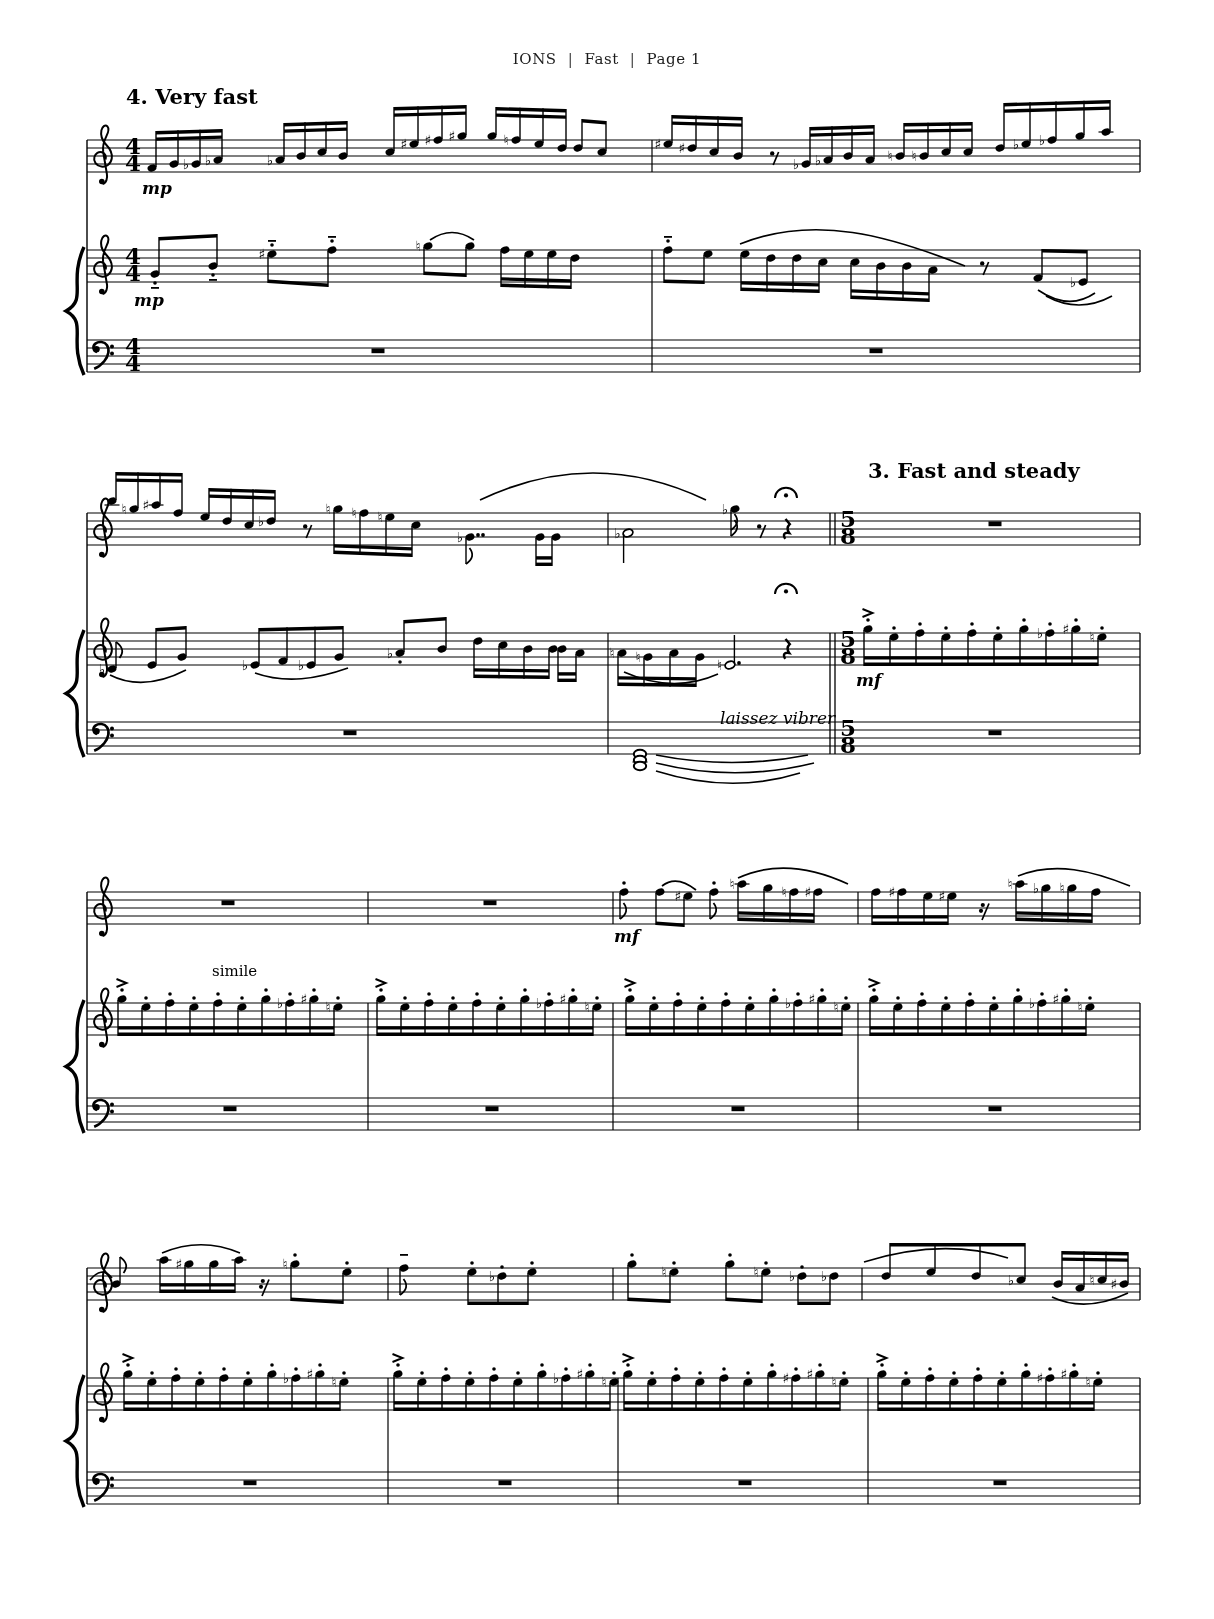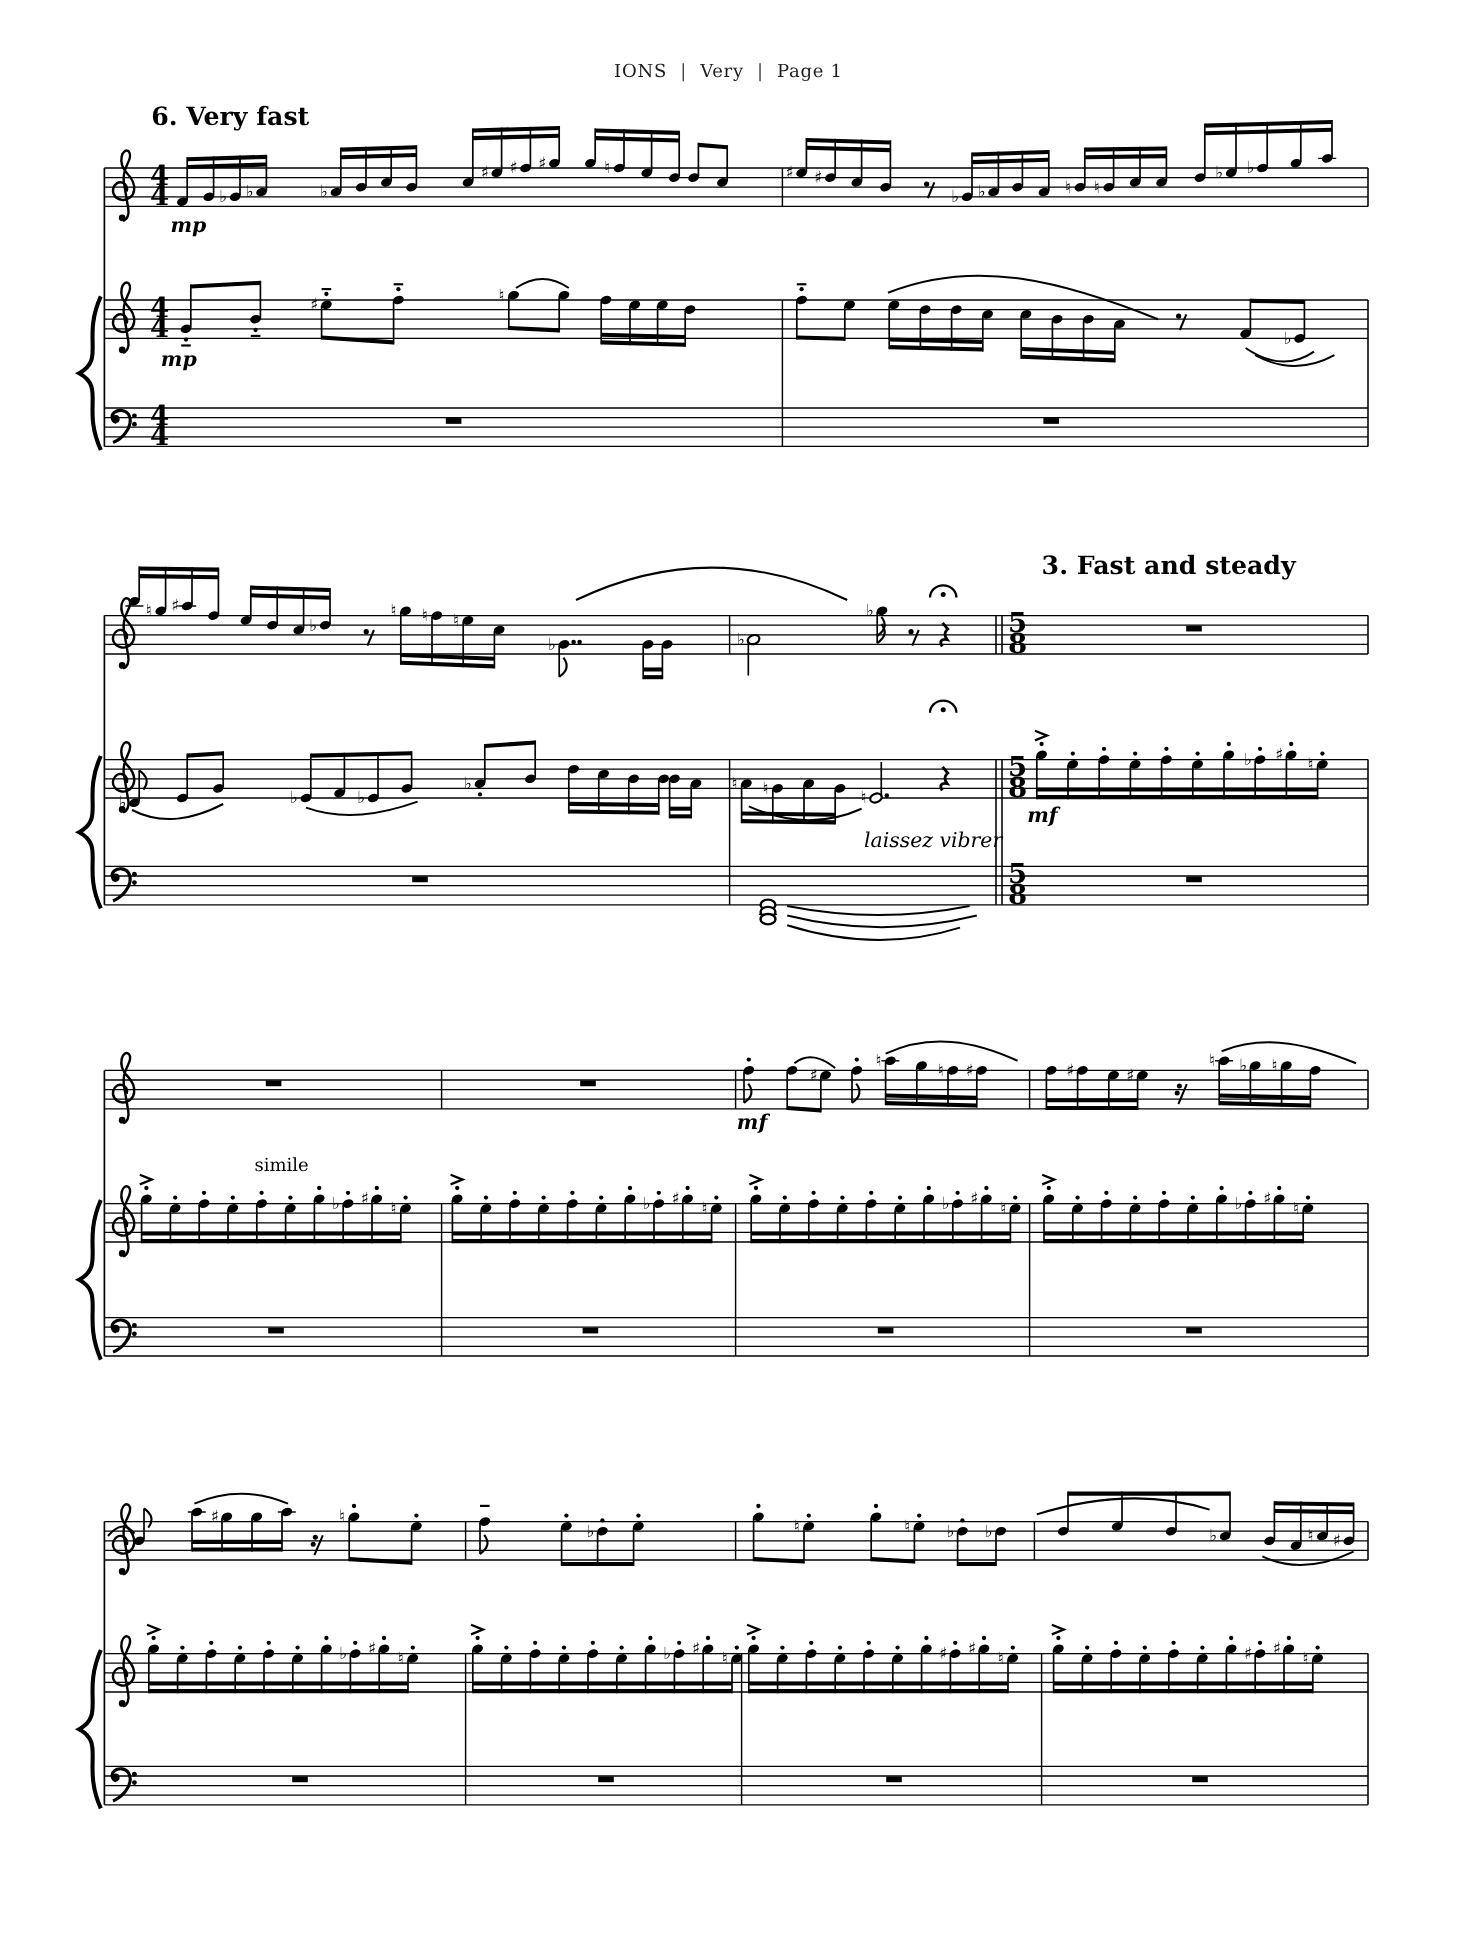--- a/index.html
+++ b/index.html
@@ -5,31 +5,31 @@
   html,body{margin:0;padding:0;background:#fff;}
   #page{position:relative;width:1214px;height:1619px;background:#ffffff;overflow:hidden;
         font-family:"DejaVu Serif", serif;color:#000;}
   #score-svg{position:absolute;left:0;top:0;}
   .hdr{position:absolute;top:50px;left:0;width:100%;text-align:center;
        font-size:15px;color:#1c1c1c;letter-spacing:.6px;}
   .hdr .sep{margin:0 11px;color:#444;font-weight:normal;}
   .lbl{position:absolute;white-space:nowrap;line-height:1.05;}
   .tempo{font-weight:bold;font-size:21px;}
   .dyn{font-style:italic;font-weight:bold;font-size:17px;}
-  .ital{font-style:italic;font-size:17px;}
+  .ital{font-style:italic;font-size:17px;margin-top:17px;}
   .plain{font-size:15px;}
   text.ts{font-family:"DejaVu Serif",serif;font-weight:bold;font-size:23px;fill:#000;}
   text.acc{font-family:"DejaVu Sans",sans-serif;font-size:14px;fill:#000;}
 </style>
 </head>
 <body>
 
 <div id="page">
   <div class="hdr">
-    <span>IONS</span><span class="sep">|</span><span>Very</span><span class="sep">|</span><span>Page 1</span>
+    <span>IONS</span><span class="sep">|</span><span>Fast</span><span class="sep">|</span><span>Page 1</span>
   </div>
   <svg id="score-svg" width="1214" height="1619" viewBox="0 0 1214 1619">
       <line x1="87" y1="140" x2="87" y2="372" stroke="#000000" stroke-width="1.4"></line>
       <path d="M 84,247 C 68,282.2 88,299 66,311 C 88,323 68,339.8 84,375" fill="none" stroke="#000000" stroke-width="3.4"></path>
       <line x1="87" y1="140" x2="1140" y2="140" stroke="#000000" stroke-width="1.1"></line>
       <line x1="87" y1="148" x2="1140" y2="148" stroke="#000000" stroke-width="1.1"></line>
       <line x1="87" y1="156" x2="1140" y2="156" stroke="#000000" stroke-width="1.1"></line>
       <line x1="87" y1="164" x2="1140" y2="164" stroke="#000000" stroke-width="1.1"></line>
       <line x1="87" y1="172" x2="1140" y2="172" stroke="#000000" stroke-width="1.1"></line>
       <path d="M -0.5,44 C 3.5,43 4.6,38 3.9,34 L 0.2,12 C -0.5,7 0.5,2 3.2,-3.4 C 5.6,-8 6.2,-11.5 4.4,-13.6 C 2.2,-16 -0.8,-13.4 -1.6,-9.6 C -2.6,-4.8 -0.9,0.4 3.2,4.8 C 7.4,9.2 9.4,13.2 8.8,18.2 C 8.2,23.6 3.4,27.4 -1.6,26.6 C -6.8,25.8 -9.8,21.4 -8.6,17 C -7.6,13.2 -4.2,11.2 -1,12.2 C 2.2,13.2 3.6,16.6 2.6,19.4" transform="translate(103,140)" fill="none" stroke="#000000" stroke-width="2"></path>
@@ -967,21 +967,21 @@
       <rect x="993.5" y="1480.4" width="13" height="4.8" fill="#000000"></rect>
       <line x1="388" y1="1268" x2="388" y2="1300" stroke="#000000" stroke-width="1.2"></line>
       <line x1="613" y1="1268" x2="613" y2="1300" stroke="#000000" stroke-width="1.2"></line>
       <line x1="862" y1="1268" x2="862" y2="1300" stroke="#000000" stroke-width="1.2"></line>
       <line x1="388" y1="1378" x2="388" y2="1504" stroke="#000000" stroke-width="1.2"></line>
       <line x1="618" y1="1378" x2="618" y2="1504" stroke="#000000" stroke-width="1.2"></line>
       <line x1="868" y1="1378" x2="868" y2="1504" stroke="#000000" stroke-width="1.2"></line>
       <line x1="1140" y1="1268" x2="1140" y2="1300" stroke="#000000" stroke-width="1.3"></line>
       <line x1="1140" y1="1378" x2="1140" y2="1504" stroke="#000000" stroke-width="1.3"></line>
     </svg>
-<div class="lbl tempo" style="left: 126px; top: 86px;">6. Very fast</div>
+<div class="lbl tempo" style="left: 126px; top: 86px;">4. Very fast</div>
     <div class="lbl dyn" style="left: 142px; top: 180px;">mp</div>
     <div class="lbl dyn" style="left: 134px; top: 292px;">mp</div>
     <div class="lbl tempo" style="left: 836px; top: 460px; margin-left: 32px;">3. Fast and steady</div>
     <div class="lbl ital" style="left: 720px; top: 693px;">laissez vibrer</div>
     <div class="lbl dyn" style="left: 856px; top: 672px;">mf</div>
     <div class="lbl dyn" style="left: 614px; top: 928px;">mf</div>
     <div class="lbl plain" style="left: 212px; top: 964px;">simile</div>
   </div>
 
 </body></html>

